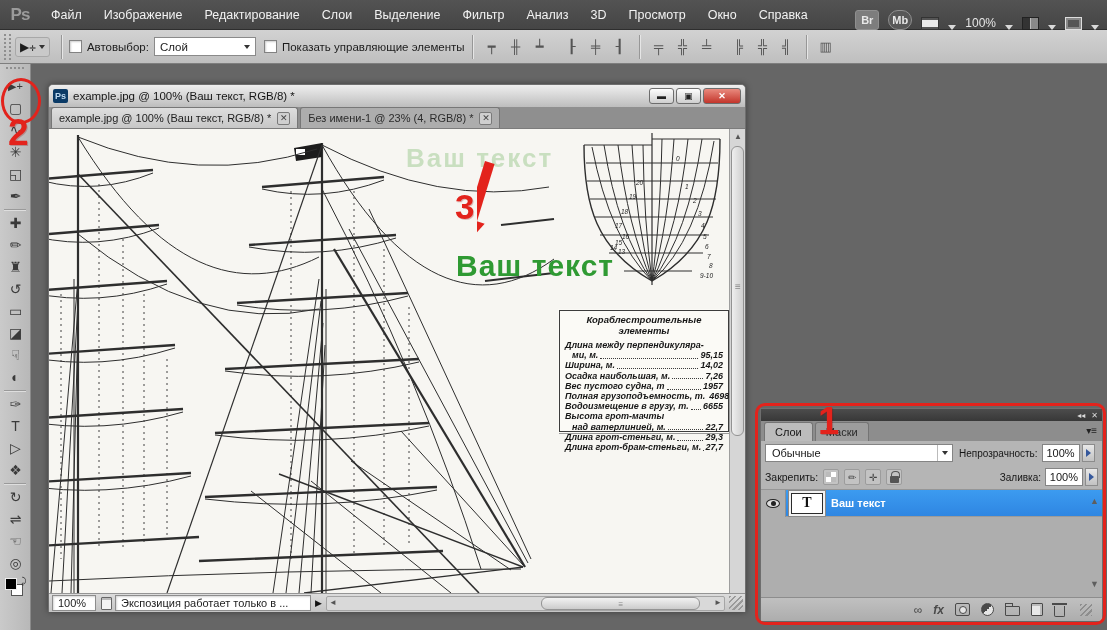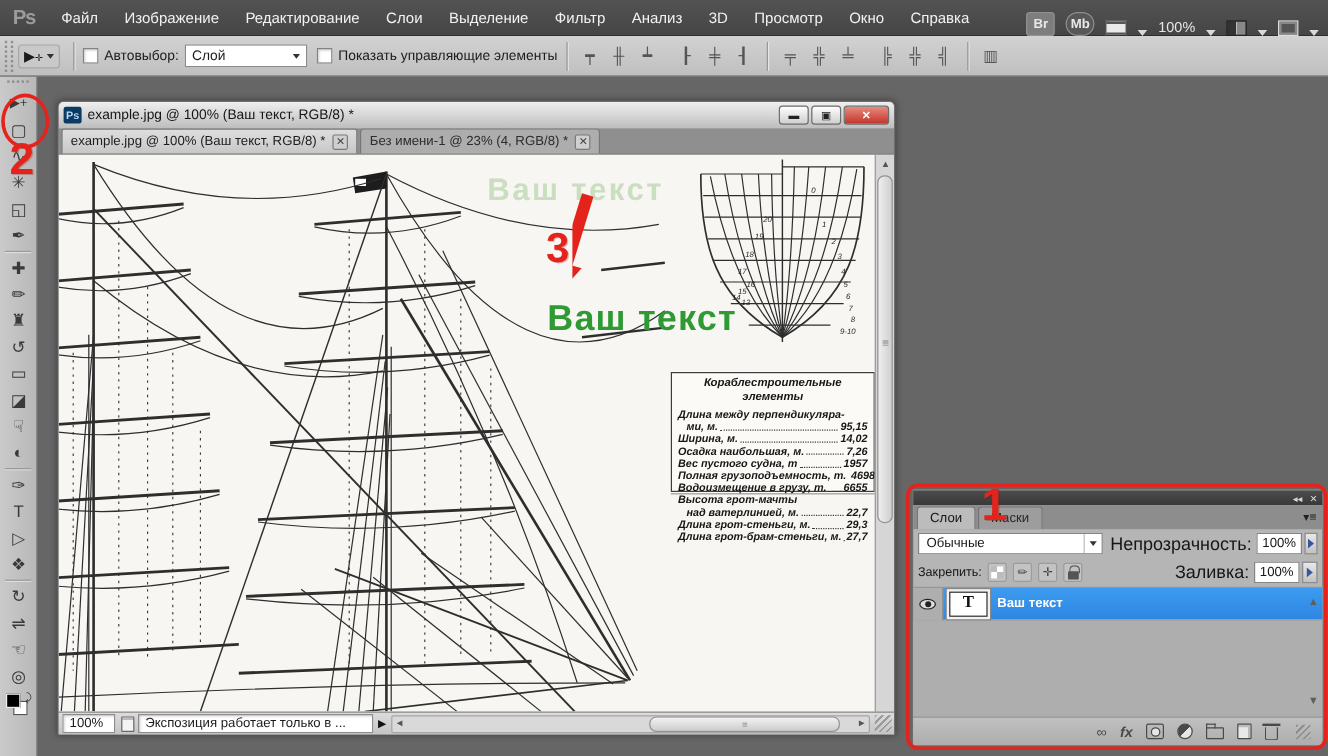--- a/index.html
+++ b/index.html
@@ -90,21 +90,21 @@
   #hthumb { position:absolute; left:54%; top:0; width:40%; height:13px;
     background:linear-gradient(#f2f2f2,#cccccc); border:1px solid #949494; border-radius:6px; text-align:center; font-size:8px; color:#888; line-height:13px; }
   .h-arr { position:absolute; top:1px; font-size:8px; color:#555; }
   #size-grip { width:14px; height:14px; margin-right:2px;
     background:repeating-linear-gradient(135deg,#9a9a9a 0 1.5px,transparent 1.5px 4px); }
 
   
   #ship-svg { position:absolute; left:0; top:0; }
   #placed-text-top { position:absolute; left:357px; top:14px; font-size:26px; font-weight:bold; letter-spacing:2px; }
   #placed-text-bottom { position:absolute; left:407px; top:120px; font-size:30px; font-weight:bold; letter-spacing:1px; }
-  #shipdata-table { position:absolute; left:510px; top:181px; width:170px; height:100px;
+  #shipdata-table { position:absolute; left:510px; top:181px; width:170px; height:122px;
     background:#fbfaf6; border:1px solid #3c3c3c; box-shadow:0 0 0 1px #fbfaf6, 1px 1px 0 1px #9a9a9a;
     font-style:italic; font-size:9px; color:#161616; padding:3px 5px 2px; }
   #shipdata-table .ttitle { text-align:center; font-weight:bold; font-size:9.5px; margin-bottom:4px; }
   .trow { display:flex; align-items:flex-end; line-height:10.2px; font-weight:bold; }
   .trow .tlabel { white-space:pre; }
   .trow[data-indent] .tlabel { padding-left:7px; }
   .trow .leader { flex:1; border-bottom:1.5px dotted #3c3c3c; margin:0 2px 1.5px; }
 
   
   .annot { color:#e3231c; font-weight:bold; z-index:50; text-shadow:1px 1px 0 rgba(140,0,0,.25); }
@@ -125,21 +125,21 @@
   #panel-tabs { height:20px; background:#8d8d8d; display:flex; align-items:flex-end; padding-left:3px; position:relative; }
   .panel-tab { height:19px; padding:0 10px; display:flex; align-items:center; font-size:11px;
     border:1px solid #747474; border-bottom:none; border-radius:3px 3px 0 0; margin-right:2px; }
   .panel-tab.active { background:#bcbcbc; }
   .panel-tab.inactive { background:#9d9d9d; color:#2a2a2a; }
   #panel-menu-icon { position:absolute; right:5px; top:4px; font-size:10px; color:#222; }
   .prow { height:24px; display:flex; align-items:center; padding:12px 4px; }
   #blend-select { width:188px; height:18px; background:#fff; border:1px solid #848484;
     display:flex; align-items:center; justify-content:space-between; padding:0 0 0 6px; }
   #blend-select .dsq { width:15px; height:16px; display:flex; align-items:center; justify-content:center; border-left:1px solid #bbb; }
-  .plabel { margin-left:6px; font-size:15px; }
+  .plabel { margin-left:6px; font-size:10px; }
   .pvalbox { width:38px; height:18px; background:#fff; border:1px solid #848484; display:flex;
     align-items:center; justify-content:flex-end; padding:0 4px; margin-left:4px; }
   .pspin { width:13px; height:18px; margin-left:2px; background:linear-gradient(#e8e8e8,#c2c2c2);
     border:1px solid #8c8c8c; display:flex; align-items:center; justify-content:center; }
   .pspin::after { content:""; width:0; height:0; border-top:4px solid transparent; border-bottom:4px solid transparent; border-left:5px solid #35589c; }
   .lock-icon { width:16px; height:16px; margin-left:5px; display:flex; align-items:center; justify-content:center;
     border:1px solid #9c9c9c; border-radius:2px; background:#c3c3c3; font-size:10px; color:#444; }
   .checker { background:conic-gradient(#fff 0 25%, #bbb 0 50%, #fff 0 75%, #bbb 0); }
   .padlock { position:relative; width:9px; height:7px; background:#555; border-radius:1px; margin-top:4px; }
   .padlock::before { content:""; position:absolute; left:1px; top:-5px; width:7px; height:6px;

